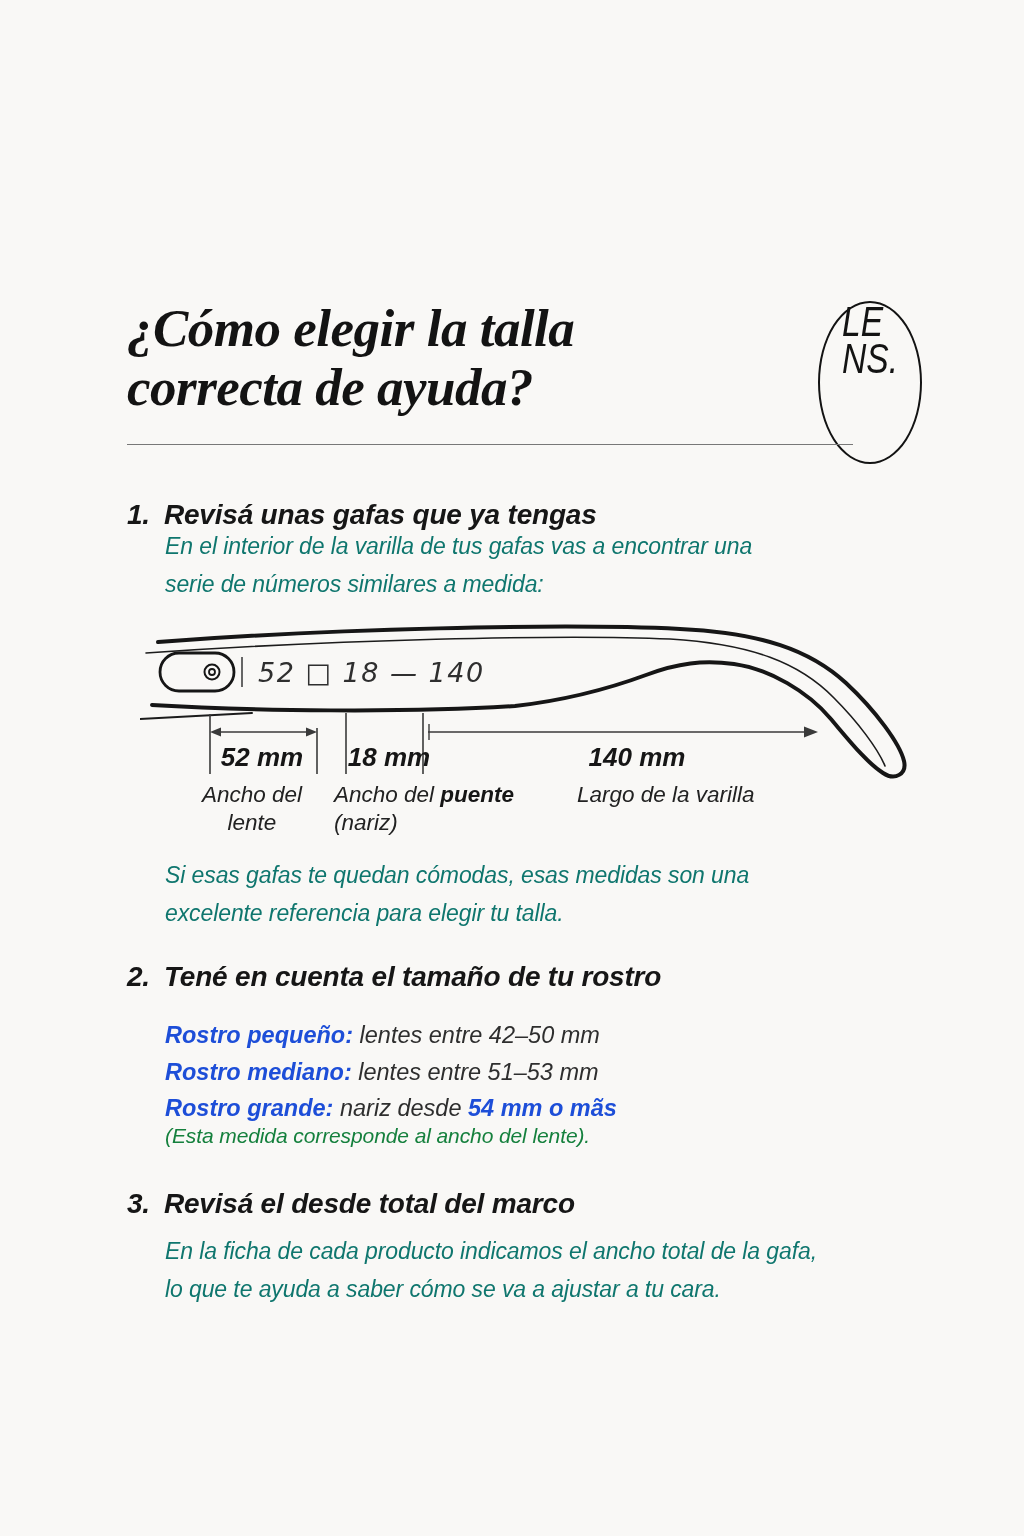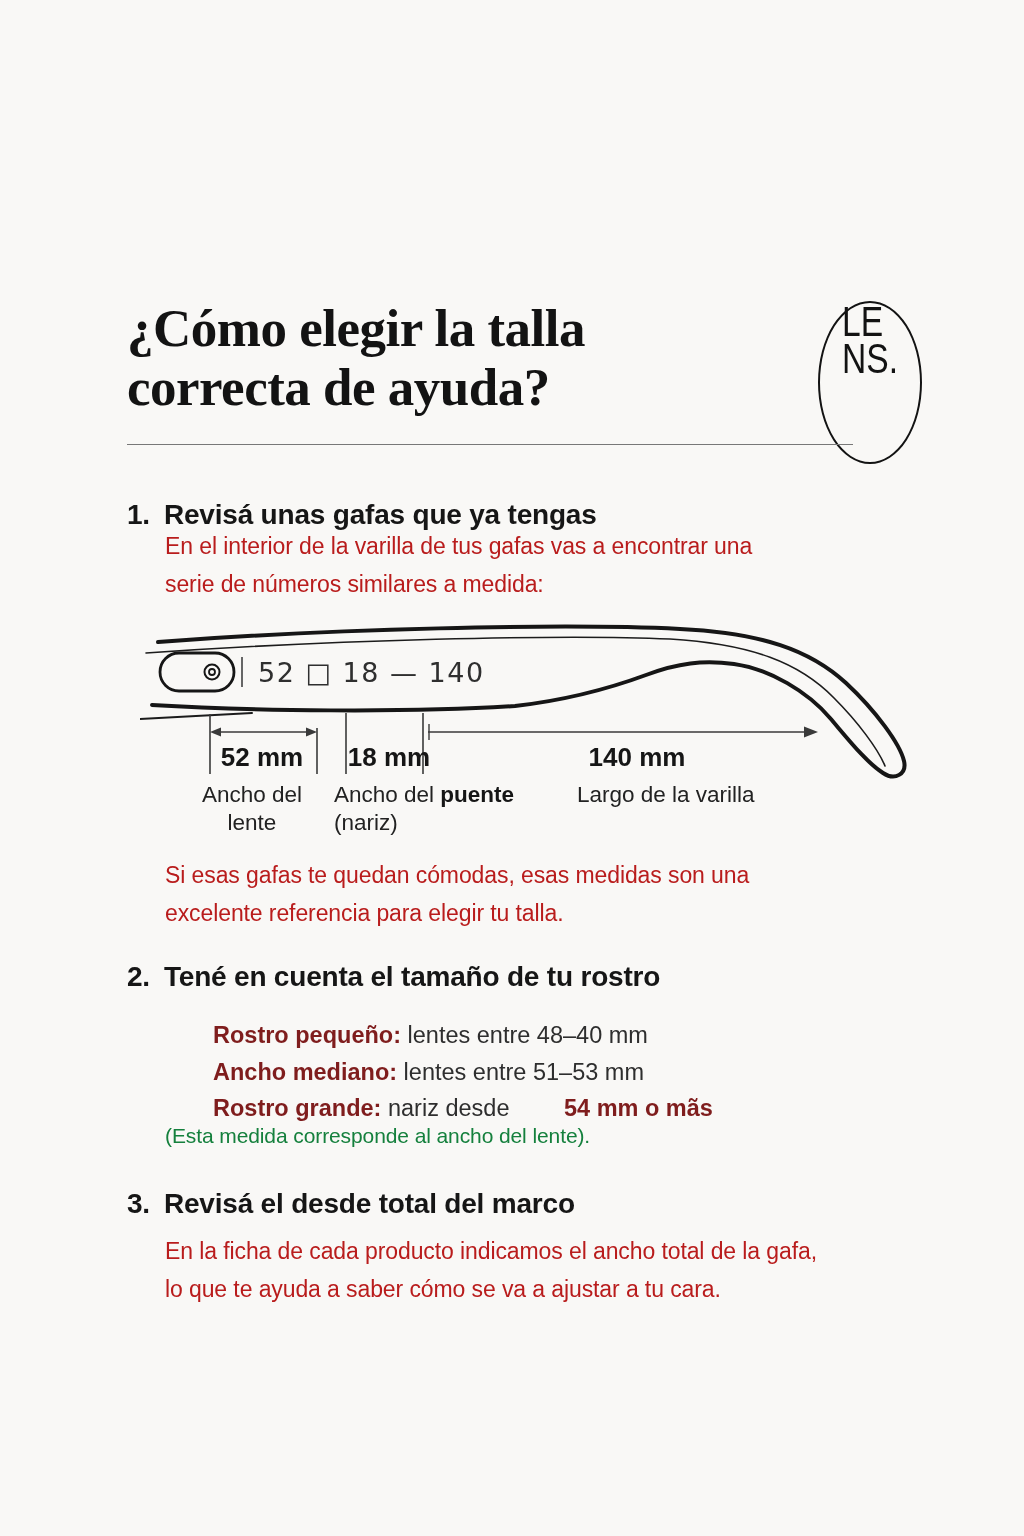--- a/index.html
+++ b/index.html
@@ -1,18 +1,18 @@
 <!DOCTYPE html>
 <html><head>
 <meta charset="utf-8">
 <style>
   html,body{margin:0;padding:0;background:#f9f8f6;}
   .page{
     position:relative;width:1024px;height:1324px;background:#f9f8f6;
-    font-family:"Liberation Sans",sans-serif;color:#1c1c1c;overflow:hidden;
+    font-family:"Liberation Sans",sans-serif;color:#1c1c1c;overflow:hidden;font-style:italic;
   }
   .title{
     position:absolute;left:127px;top:299px;
     font-family:"Liberation Serif",serif;font-weight:700;
     font-size:53px;line-height:59px;color:#131313;letter-spacing:-0.5px;
   }
   .logo{
     position:absolute;left:818px;top:301px;width:104px;height:163px;
     border:2.5px solid #131313;border-radius:50%;
     display:flex;justify-content:center;box-sizing:border-box;
@@ -24,25 +24,25 @@
   }
   .rule{
     position:absolute;left:127px;top:444px;width:726px;height:0;
     border-top:1.5px solid #787878;
   }
   .section-heading{
     position:absolute;left:127px;font-size:28px;font-weight:700;
     color:#161616;letter-spacing:-0.2px;white-space:nowrap;
   }
   .section-heading .txt{margin-left:14px;}
-  .para{position:absolute;left:165px;font-size:23px;color:#b91c1c;letter-spacing:-0.1px;}
+  .para{position:absolute;left:165px;font-size:23px;color:#0f766e;letter-spacing:-0.1px;}
   .para .line{line-height:38px;white-space:nowrap;}
   .face-list{position:absolute;left:165px;top:1017px;font-size:23.5px;color:#2e2e2e;}
   .face-list .row{line-height:36.5px;white-space:nowrap;}
-  .face-list .lbl,.face-list .bold-tail{font-weight:700;color:#7f1d1d;margin-left:48px;}
+  .face-list .lbl,.face-list .bold-tail{font-weight:700;color:#1d4ed8;}
   .note{
     position:absolute;left:165px;top:1124px;font-size:21px;color:#15803d;
     letter-spacing:-0.1px;white-space:nowrap;
   }
   svg text{font-family:"Liberation Sans",sans-serif;}
   .svg-engraving{font-family:"DejaVu Sans",sans-serif;font-size:27px;fill:#2f2f2f;letter-spacing:1.5px;}
   .svg-value{font-size:26px;font-weight:700;fill:#161616;}
   .svg-label{font-size:22.5px;fill:#222222;}
   .svg-label-bold{font-weight:700;fill:#161616;}
 </style>
@@ -119,24 +119,24 @@
     <div class="line">Si esas gafas te quedan cómodas, esas medidas son una</div>
     <div class="line">excelente referencia para elegir tu talla.</div>
   </div>
 
   <div class="section-heading" style="top:961px;">
     <span class="num">2.</span><span class="txt">Tené en cuenta el tamaño de tu rostro</span>
   </div>
 
   <div class="face-list">
     <div class="row">
-      <span class="lbl">Rostro pequeño:</span><span> lentes entre 48–40 mm</span><span class="bold-tail"></span>
+      <span class="lbl">Rostro pequeño:</span><span> lentes entre 42–50 mm</span><span class="bold-tail"></span>
     </div>
     <div class="row">
-      <span class="lbl">Ancho mediano:</span><span> lentes entre 51–53 mm</span><span class="bold-tail"></span>
+      <span class="lbl">Rostro mediano:</span><span> lentes entre 51–53 mm</span><span class="bold-tail"></span>
     </div>
     <div class="row">
       <span class="lbl">Rostro grande:</span><span> nariz desde </span><span class="bold-tail">54 mm o mãs</span>
     </div>
   </div>
 
   <div class="note">(Esta medida corresponde al ancho del lente).</div>
 
   <div class="section-heading" style="top:1188px;">
     <span class="num">3.</span><span class="txt">Revisá el desde total del marco</span>

